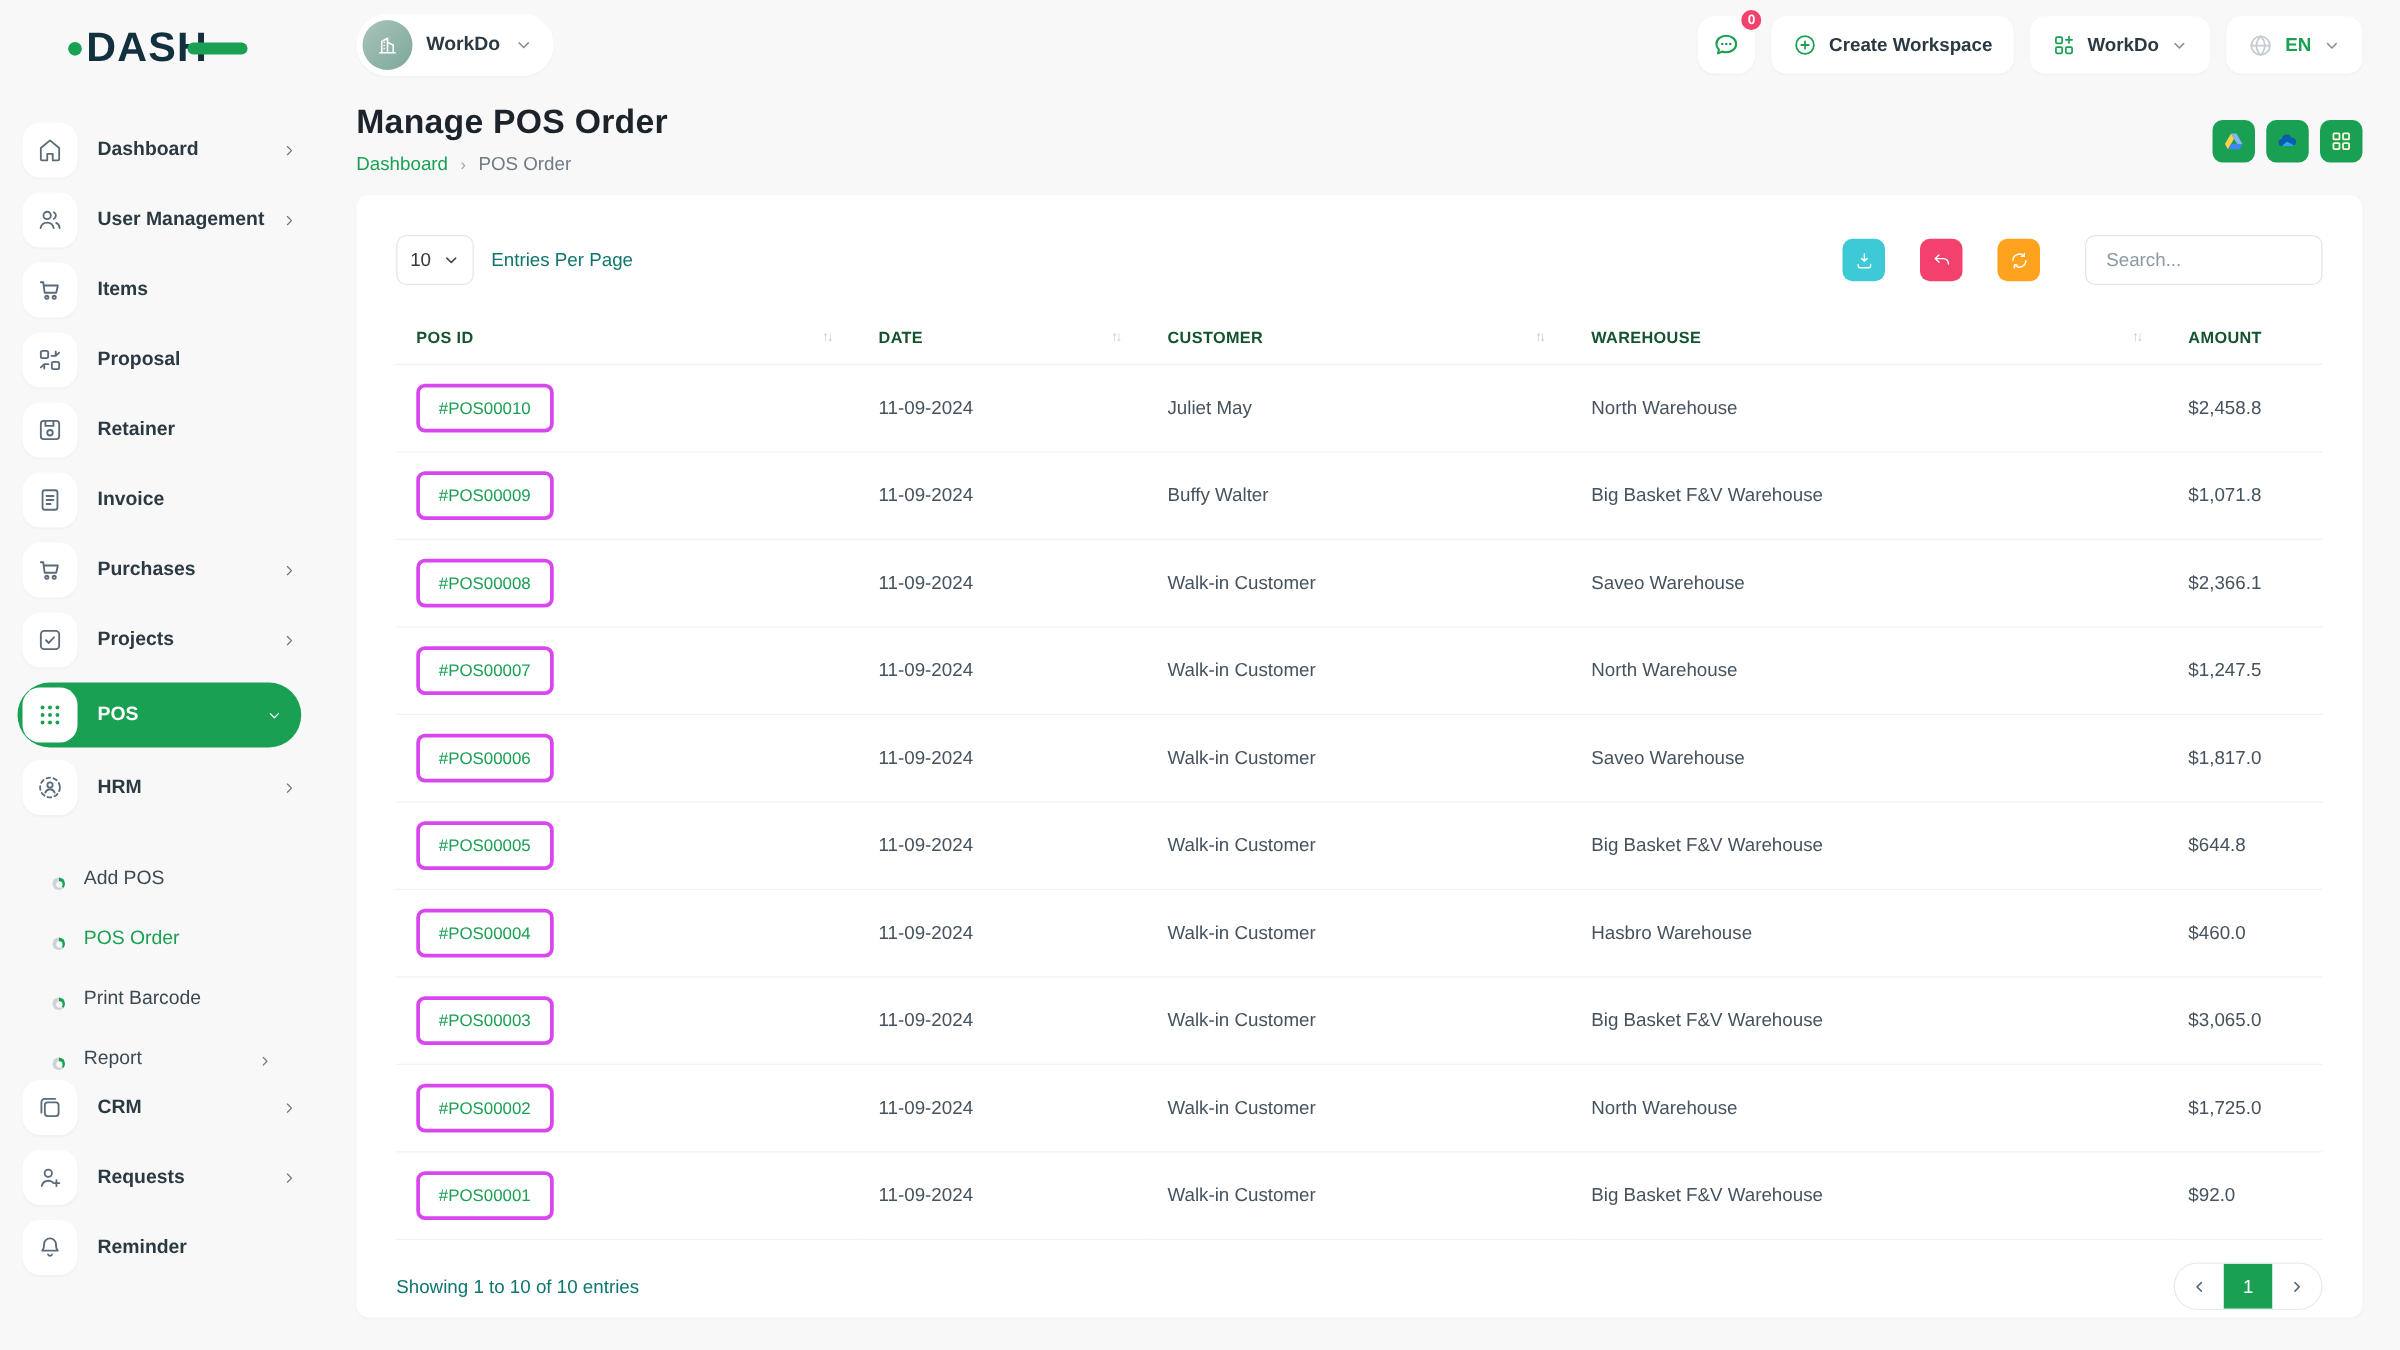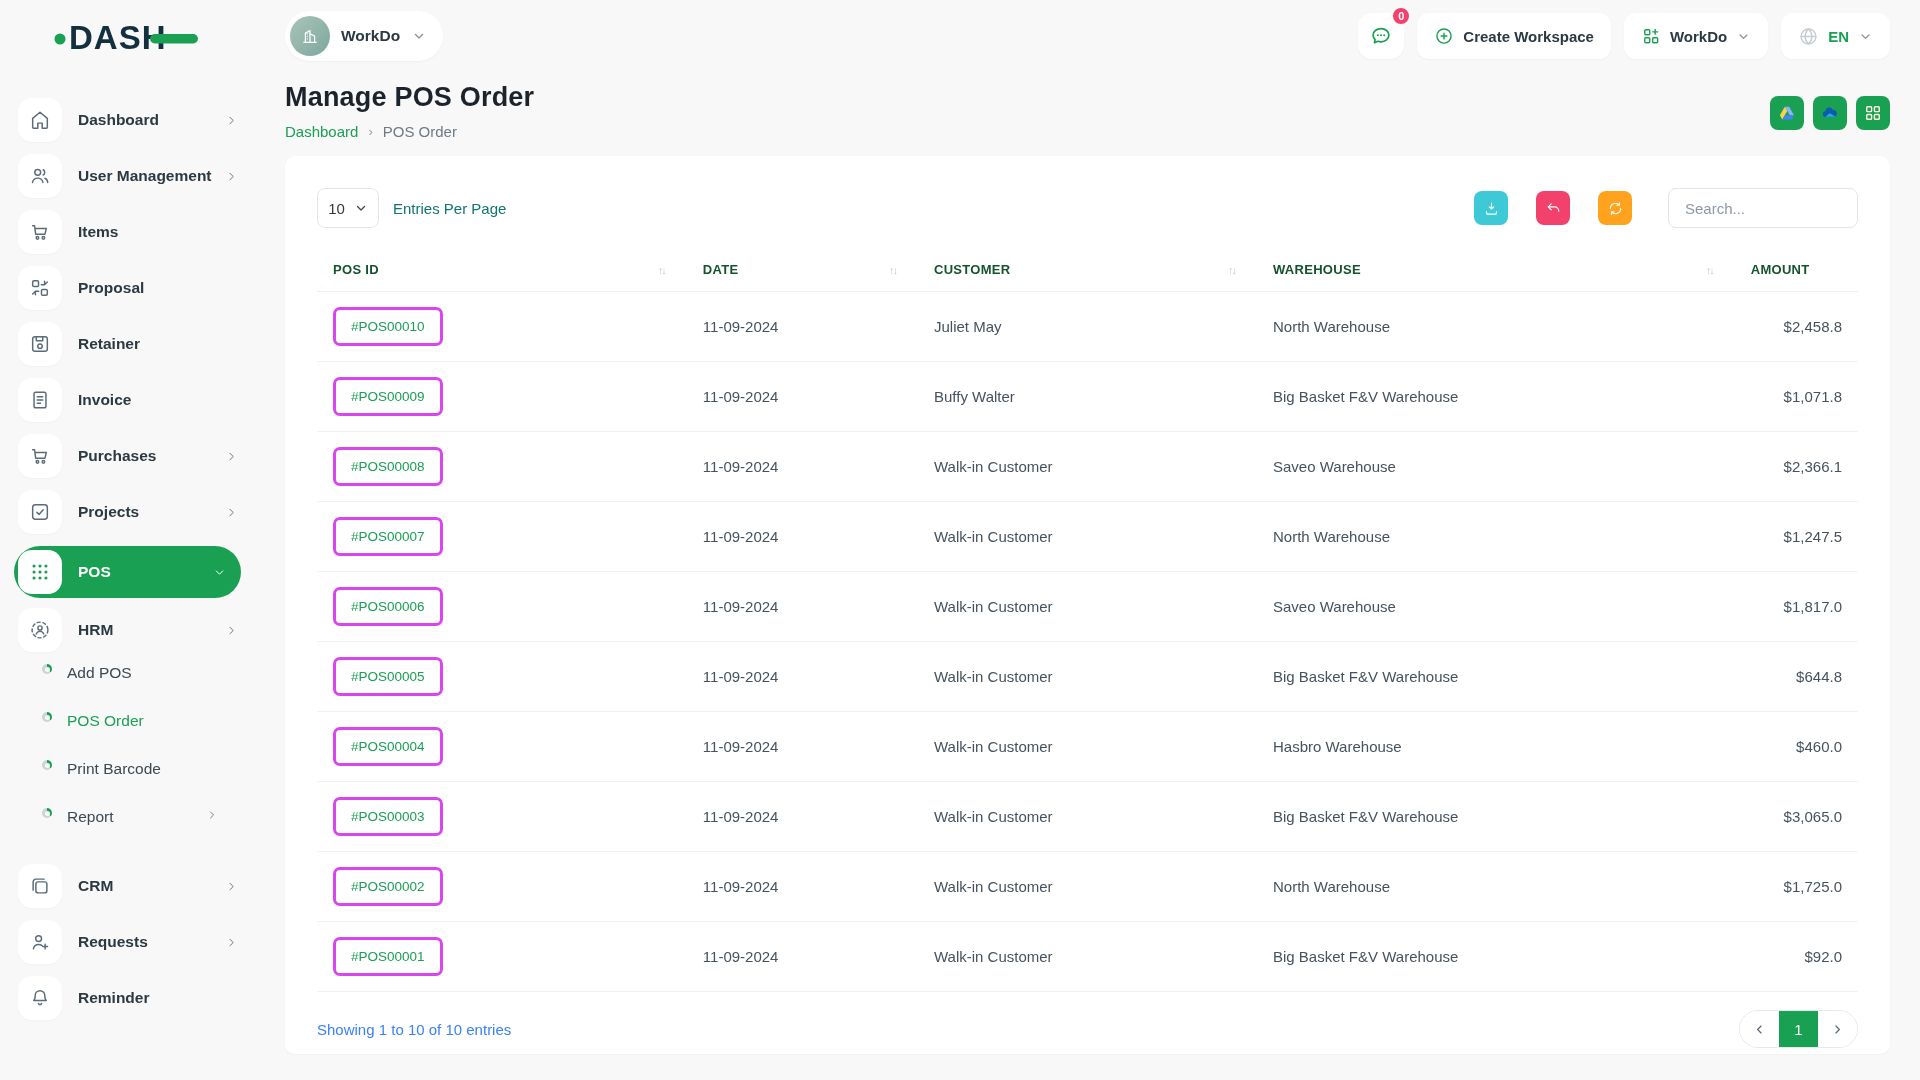--- a/index.html
+++ b/index.html
@@ -36,21 +36,21 @@
   
   .side-item { display:flex; align-items:center; height:44px; margin:0 16px 12px 18px; cursor:pointer; }
   .icon-box { width:44px; height:44px; flex:0 0 44px; background:#fff; border-radius:14px; display:flex; align-items:center; justify-content:center; color:#5b6b79; box-shadow:0 1px 2px rgba(25,35,45,.03); }
   .side-label { margin-left:16px; font-size:15.5px; font-weight:600; color:#2b3942; white-space:nowrap; }
   .side-chevron { margin-left:auto; color:#6b7682; display:flex; }
   .side-item.active { background:#1aa053; border-radius:28px; margin:0 14px 10px 14px; padding:4px 14px 4px 4px; height:52px; }
   .side-item.active .icon-box { color:#1aa053; box-shadow:none; }
   .side-item.active .side-label { color:#fff; }
   .side-item.active .side-chevron { color:#fff; }
   .submenu { margin-bottom:8px; }
-  .sub-item { display:flex; align-items:flex-start; height:48px; padding:0 36px 0 42px; cursor:pointer; }
+  .sub-item { display:flex; align-items:flex-end; height:48px; padding:0 36px 0 42px; cursor:pointer; }
   .bullet { width:10px; height:10px; border-radius:50%; background:conic-gradient(#1aa053 0 130deg,#ccd3d9 130deg 360deg); position:relative; flex:0 0 10px; }
   .bullet::after { content:''; position:absolute; inset:2.5px; border-radius:50%; background:#f8f8f8; }
   .sub-label { margin-left:15px; font-size:15.5px; font-weight:500; color:#3c4852; }
   .sub-item.active .sub-label { color:#1aa053; }
   .sub-chevron { margin-left:auto; color:#6b7682; display:flex; }
 
   
   .page-head { display:flex; justify-content:space-between; align-items:flex-start; margin-top:10px; }
   .page-title { font-size:27px; font-weight:700; color:#1c232b; letter-spacing:.2px; }
   .breadcrumb { display:flex; align-items:center; gap:10px; margin-top:10px; font-size:15px; }
@@ -70,26 +70,26 @@
   .search-input { width:190px; height:40px; border:1px solid #e2e6ea; border-radius:8px; padding:0 16px; font-size:15px; color:#3c4852; margin-left:8px; outline:none; font-family:"Liberation Sans",sans-serif; }
   .search-input::placeholder { color:#8d98a5; }
 
   
   table { width:100%; border-collapse:collapse; table-layout:fixed; }
   th { padding:14px 16px; border-bottom:1px solid #edf0f2; text-align:left; }
   .th-inner { display:flex; align-items:center; justify-content:space-between; }
   .th-label { font-size:13px; font-weight:700; color:#14532d; letter-spacing:.3px; }
   .sort-glyph { font-size:11px; color:#c3cad1; letter-spacing:-2px; margin-right:6px; }
   td { padding:15px 16px; border-bottom:1px solid #f0f2f4; font-size:15px; color:#46535e; vertical-align:middle; }
-  .col-amount, td.cell-amount { text-align:right; }
+  .col-amount, td.cell-amount { }
   .chip { display:inline-block; background:#fff; border:3px solid #d946ef; color:#1aa053; border-radius:7px; padding:9px 15px; font-size:13.5px; cursor:pointer; }
 
   
   .card-footer { display:flex; align-items:center; margin-top:18px; }
-  .summary { font-size:15px; color:#3b82f6; }
+  .summary { font-size:15px; color:#0f766e; }
   .pagination { margin-left:auto; display:flex; height:38px; border:1px solid #e6e9ec; border-radius:20px; overflow:hidden; background:#fff; }
   .page-btn { width:39px; display:flex; align-items:center; justify-content:center; color:#5b6b79; background:#fff; border:none; cursor:pointer; font-size:15px; }
   .page-btn.current { background:#1aa053; color:#fff; font-weight:400; }
 </style>
 </head>
 <body>
 
 <div class="topbar">
   <div class="logo-wrap">
     <svg width="152" height="44" viewBox="0 0 152 44">

